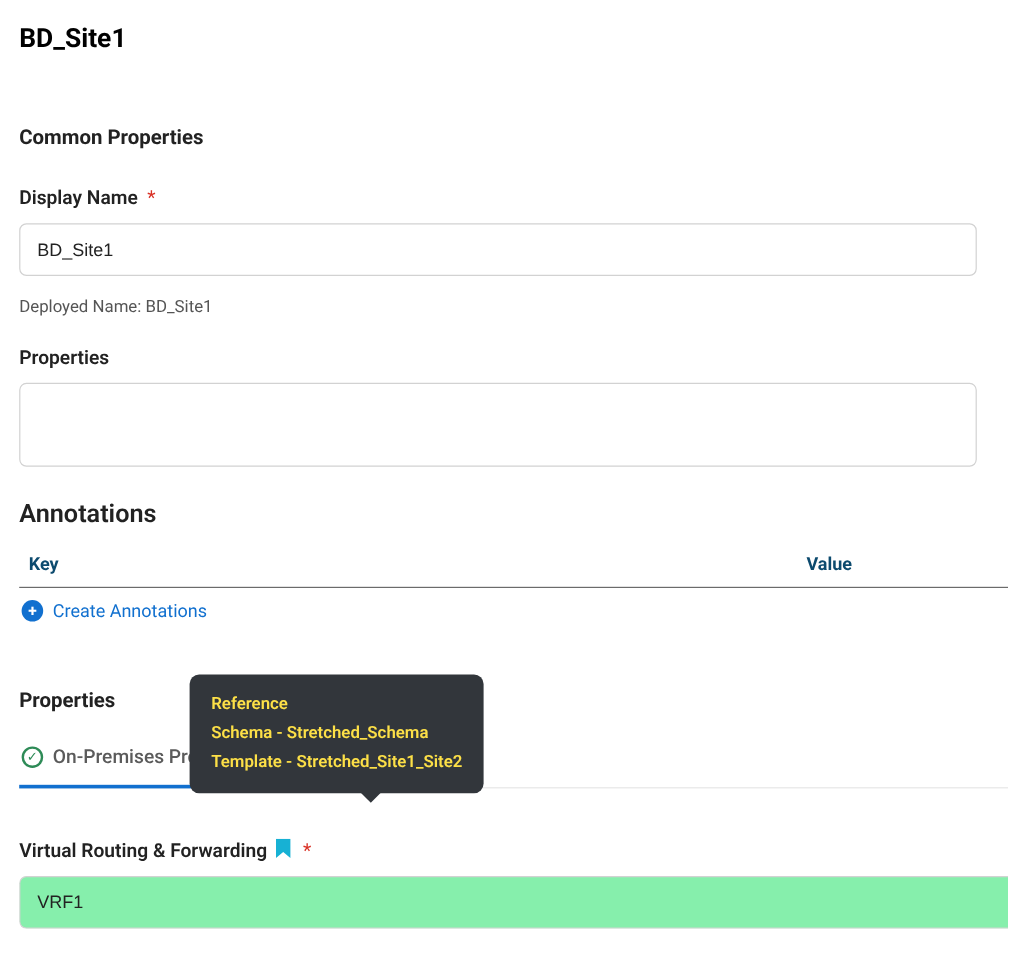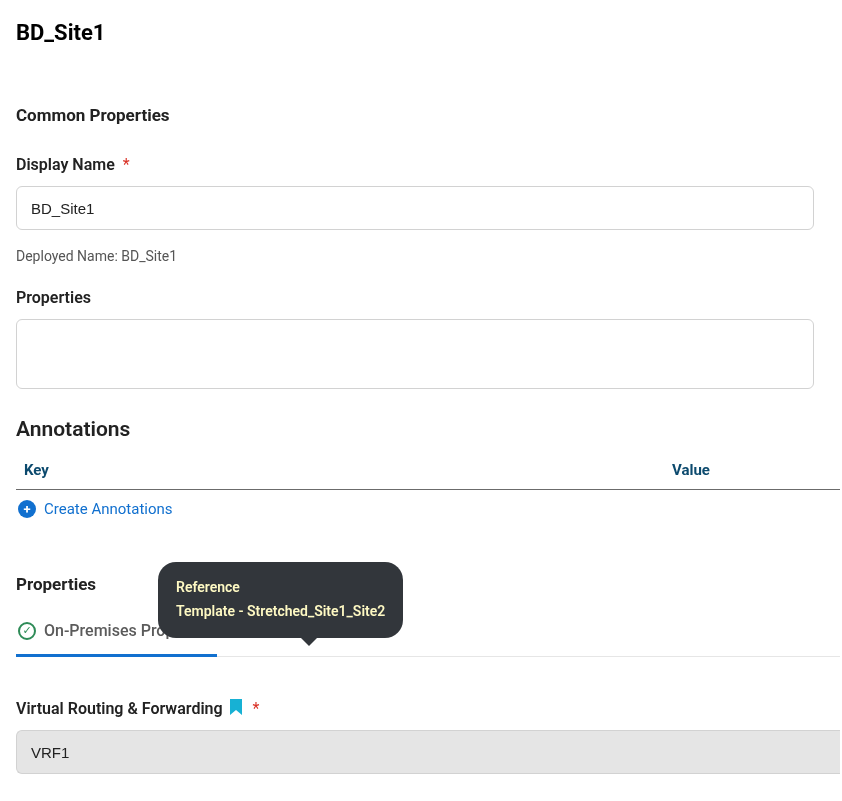--- a/index.html
+++ b/index.html
@@ -143,23 +143,23 @@
       justify-content: center;
       color: #2e8b57;
       font-size: 11px;
       line-height: 1;
     }
     .tooltip {
       position: absolute;
       left: 142px;
       top: -58px;
       background: #32363b;
-      color: #fef9c3;
+      color: #fde047;
       padding: 14px 18px;
-      border-radius: 18px;
+      border-radius: 8px;
       font-size: 14px;
       font-weight: 600;
       line-height: 1.7;
       z-index: 10;
     }
     .tooltip::after {
       content: "";
       position: absolute;
       bottom: -8px;
       left: 142px;
@@ -187,21 +187,21 @@
     .vrf-select {
       width: 824px;
       height: 44px;
       padding: 10px 14px;
       font-size: 15px;
       border: 1px solid #d2d2d2;
       border-top-left-radius: 6px;
       border-bottom-left-radius: 6px;
       border-right: none;
       color: #222;
-      background: #e5e5e5;
+      background: #86efac;
     }
   </style>
 </head>
 <body>
 
 <h1 class="page-title">BD_Site1</h1>
 
 <h2 class="section-heading">Common Properties</h2>
 
 <div class="field-block">
@@ -236,20 +236,21 @@
 
 <h2 class="properties-heading">Properties</h2>
 
 <div class="tabs-row">
   <div class="tab">
     <span class="check-circle">✓</span>
     <span>On-Premises Properties</span>
   </div>
   <div class="tooltip">
     <div>Reference</div>
+    <div>Schema - Stretched_Schema</div>
     <div>Template - Stretched_Site1_Site2</div>
   </div>
 </div>
 
 <div class="vrf-block">
   <div class="vrf-label-row">
     <span class="vrf-label">Virtual Routing &amp; Forwarding</span>
     <span class="bookmark-icon">
       <svg width="14" height="17" viewBox="0 0 14 17">
         <path d="M1 0 H13 V16 L7 11 L1 16 Z" fill="#17b1d4"></path>

